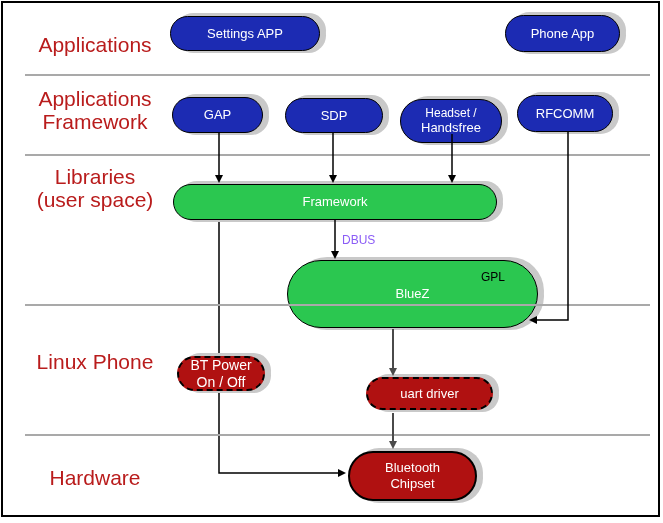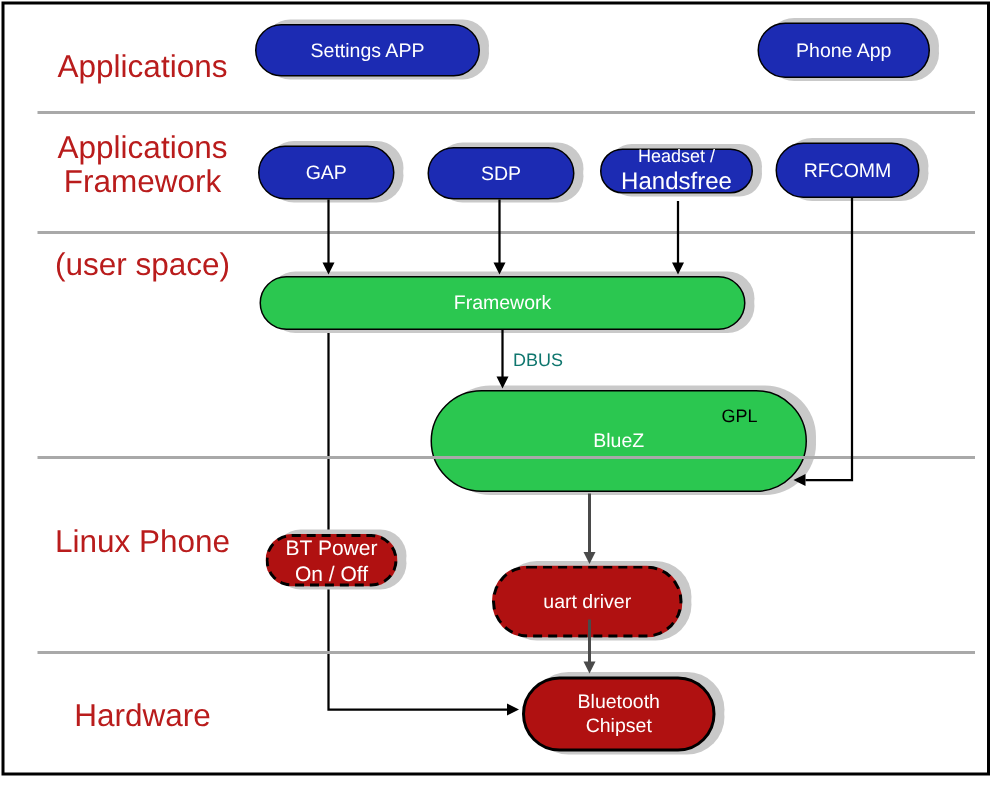--- a/index.html
+++ b/index.html
@@ -22,24 +22,24 @@
     position:absolute;border:1.5px solid #000;border-radius:999px;
     display:flex;flex-direction:column;align-items:center;justify-content:center;
     color:#ffffff;font-size:13px;line-height:1.2;
     box-shadow:6px -3px 0 #c9c9c9, 6px 2px 0 #c9c9c9;
     z-index:3;box-sizing:border-box;
   }
   .pill.blue{background:#1c2bb3;}
   .pill.green{background:#2bc750;}
   .pill.red{background:#b01111;z-index:5;}
   .pill.dashed{border:2px dashed #000;}
-  .pill .sub{font-size:16px;}
+  .pill .sub{font-size:13px;}
   .small-type{font-size:14px;}
   .edge-label{
-    position:absolute;color:#0f766e;font-size:12px;z-index:6;background:transparent;
+    position:absolute;color:#8b5cf6;font-size:12px;z-index:6;background:transparent;
   }
   .gpl-label{
     position:absolute;color:#000;font-size:12px;z-index:6;
   }
   svg.connectors{position:absolute;left:0;top:0;z-index:6;pointer-events:none;}
   svg.connectors-under{position:absolute;left:0;top:0;z-index:2;pointer-events:none;}
 </style>
 </head>
 <body>
 
@@ -53,20 +53,21 @@
   <div class="divider" style="top:434px"></div>
 
   <div class="layer-label" style="top:33px">
     <span>Applications</span>
   </div>
   <div class="layer-label" style="top:87px">
     <div>Applications</div>
     <div>Framework</div>
   </div>
   <div class="layer-label" style="top:165px">
+    <div>Libraries</div>
     <div>(user space)</div>
   </div>
   <div class="layer-label" style="top:350px">
     <span>Linux Phone</span>
   </div>
   <div class="layer-label" style="top:466px">
     <span>Hardware</span>
   </div>
 
   <svg class="connectors-under" width="663" height="523">
@@ -80,41 +81,41 @@
   <div class="pill blue" style="left:505px;top:15px;width:115px;height:37px">
     <span>Phone App</span>
   </div>
 
   <div class="pill blue" style="left:172px;top:97px;width:91px;height:36px">
     <span>GAP</span>
   </div>
   <div class="pill blue" style="left:285px;top:98px;width:98px;height:35px">
     <span>SDP</span>
   </div>
-  <div class="pill blue" style="left:400px;top:99px;width:102px;height:30px;font-size:12px">
+  <div class="pill blue" style="left:400px;top:99px;width:102px;height:44px;font-size:12px">
     <span>Headset /</span>
     <span class="sub">Handsfree</span>
   </div>
   <div class="pill blue" style="left:517px;top:95px;width:96px;height:37px">
     <span>RFCOMM</span>
   </div>
 
   <div class="pill green" style="left:173px;top:184px;width:324px;height:36px">
     <span>Framework</span>
   </div>
   <div class="pill green" style="left:287px;top:260px;width:251px;height:68px">
     <span>BlueZ</span>
   </div>
   <div class="gpl-label" style="left:481px;top:270px">GPL</div>
 
   <div class="pill red dashed small-type" style="left:177px;top:356px;width:88px;height:35px">
     <span>BT Power</span>
     <span>On / Off</span>
   </div>
-  <div class="pill red dashed" style="left:328px;top:377px;width:127px;height:48px">
+  <div class="pill red dashed" style="left:366px;top:377px;width:127px;height:33px">
     <span>uart driver</span>
   </div>
 
   <div class="pill red" style="left:348px;top:451px;width:129px;height:50px;border-width:2px">
     <span>Bluetooth</span>
     <span>Chipset</span>
   </div>
 
   <div class="edge-label" style="left:342px;top:233px">DBUS</div>
 

